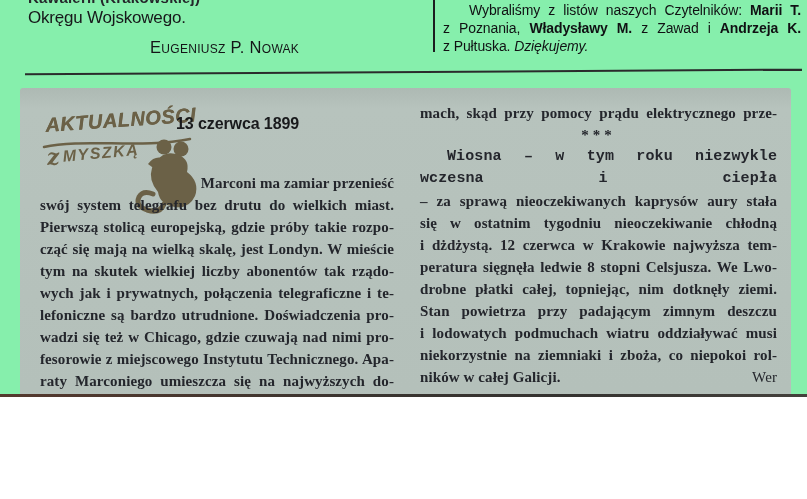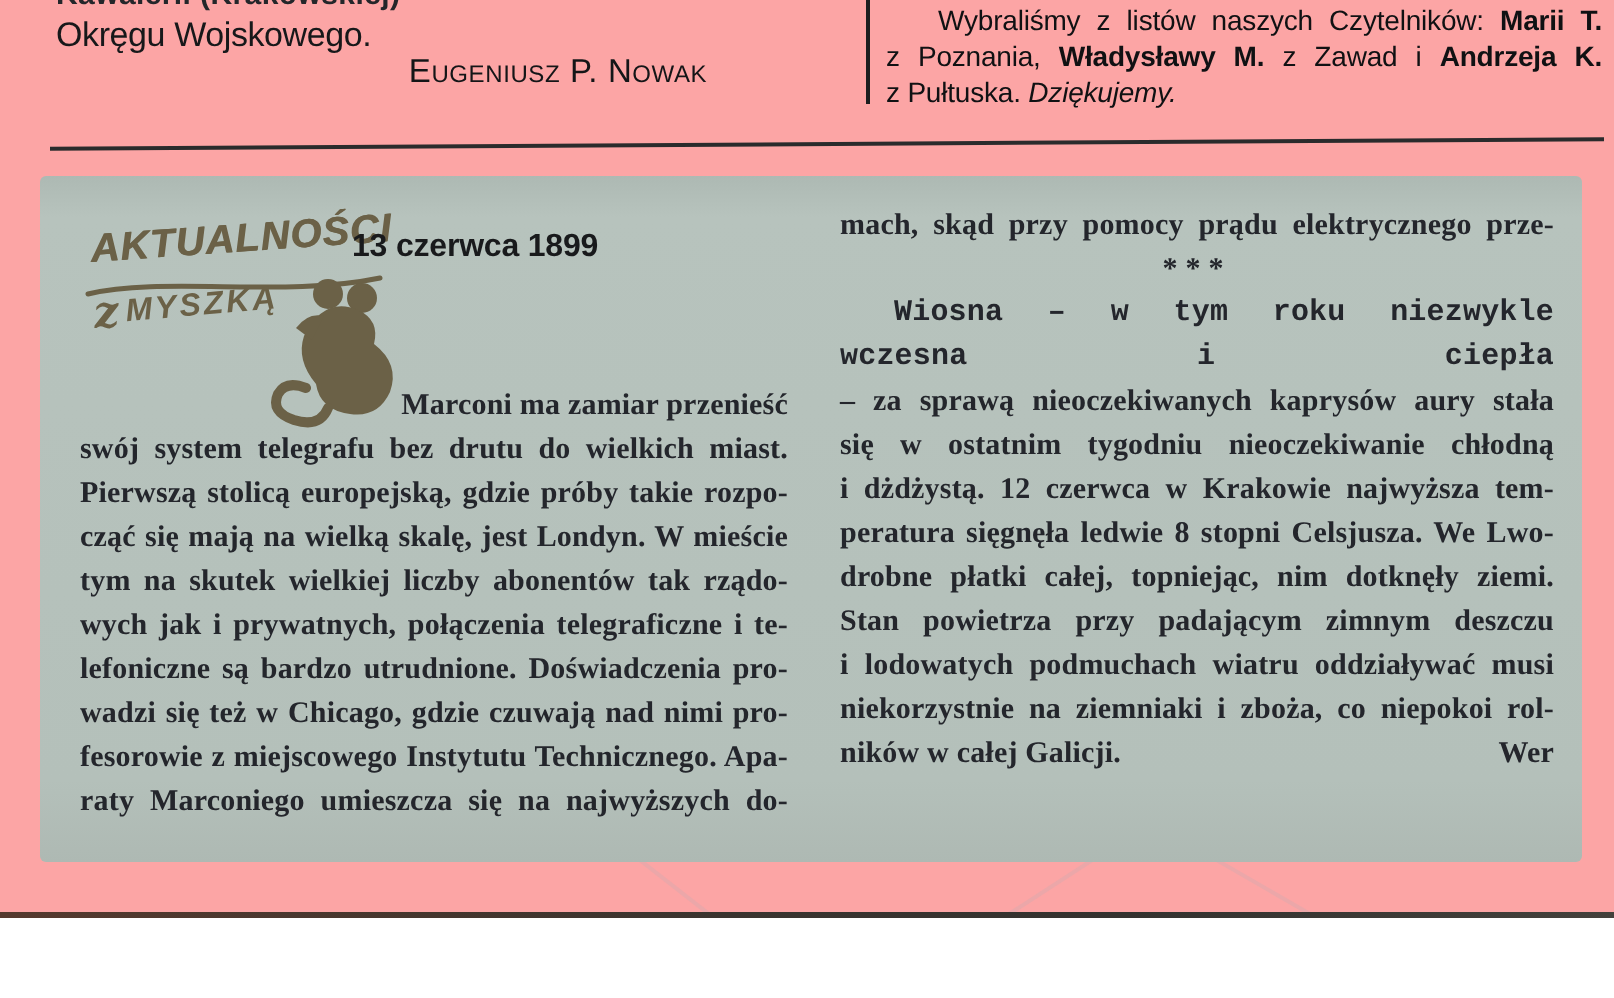--- a/index.html
+++ b/index.html
@@ -1,38 +1,38 @@
 <!DOCTYPE html>
 <html><head>
 <meta charset="utf-8">
 <style>
   html,body{margin:0;padding:0;}
   .page{
-    position:relative; width:807px; height:459px;
-    background:#fca5a5; overflow:hidden;
+    position:relative; width:807px; height:397px;
+    background:#86efac; overflow:hidden;
     font-family:"Liberation Sans", sans-serif;
     color:#14161a;
   }
   
   .crease{position:absolute; background:rgba(150,178,192,.16); pointer-events:none;}
   .crease.c1{left:60px; top:390px; width:420px; height:2px; transform:rotate(38deg);}
   .crease.c2{left:300px; top:420px; width:520px; height:2px; transform:rotate(-33deg);}
   .crease.c3{left:420px; top:430px; width:380px; height:2px; transform:rotate(30deg);}
 
   
   .clip-line{
     position:absolute; left:28px; top:-11px; font-size:15px; font-weight:bold;
     color:#24262a; white-space:nowrap; letter-spacing:.2px;
   }
   .hleft-line{
     position:absolute; left:28px; top:8px; font-size:17px; color:#17181a;
     letter-spacing:-.2px; white-space:nowrap;
   }
   .byline{
-    position:absolute; left:150px; top:27px; width:258px; text-align:center;
+    position:absolute; left:150px; top:38px; width:258px; text-align:left;
     font-variant:small-caps; font-size:16.5px; letter-spacing:.3px; color:#141517;
     white-space:nowrap;
   }
   .vdiv{position:absolute; left:433px; top:0; width:2px; height:52px; background:#1c1d1f;}
   .rheader{
     position:absolute; left:443px; top:1px; width:358px;
     font-size:14px; line-height:18px; color:#101113; letter-spacing:-.1px;
   }
   .rh-line{text-align:justify; text-align-last:justify;}
   .rh-line.first{text-indent:26px;}
@@ -69,28 +69,28 @@
   }
   .mouse{position:absolute; left:92px; top:32px;}
   .feat-date{position:absolute; left:156px; top:27px; font-weight:bold; font-size:16px; color:#191a1c; letter-spacing:-.1px;}
   .feat-lead{position:absolute; left:156px; top:55px; font-size:15.5px; color:#202225; letter-spacing:-.1px;}
 
   .col{
     position:absolute;
     font-family:"Liberation Serif", serif; font-weight:bold;
     font-size:15px; line-height:22px; color:#24262c; letter-spacing:.1px;
   }
-  .col-left{left:20px; top:104px; width:354px;}
+  .col-left{left:20px; top:84px; width:354px;}
   .col-right{left:400px; top:14px; width:357px;}
   .tl{text-align:justify; text-align-last:justify;}
   .tl.r{text-align:right; text-align-last:right;}
   .tl.plain{text-align:left; text-align-last:left;}
   .tl.center{text-align:center; text-align-last:center; letter-spacing:4px;}
   .tl.indent{text-indent:27px;font-family:Liberation Mono, monospace;}
-  .sig{float:right; font-weight:bold;}
+  .sig{float:right; font-weight:normal;}
 
   .bottom-strip{
     position:absolute; left:0; bottom:0; width:807px; height:3px;
     background:linear-gradient(90deg,#55392e 0%,#3a342f 45%,#34322f 70%,#44413c 100%);
   }
 </style>
 </head>
 <body>
 
 <div class="page">

